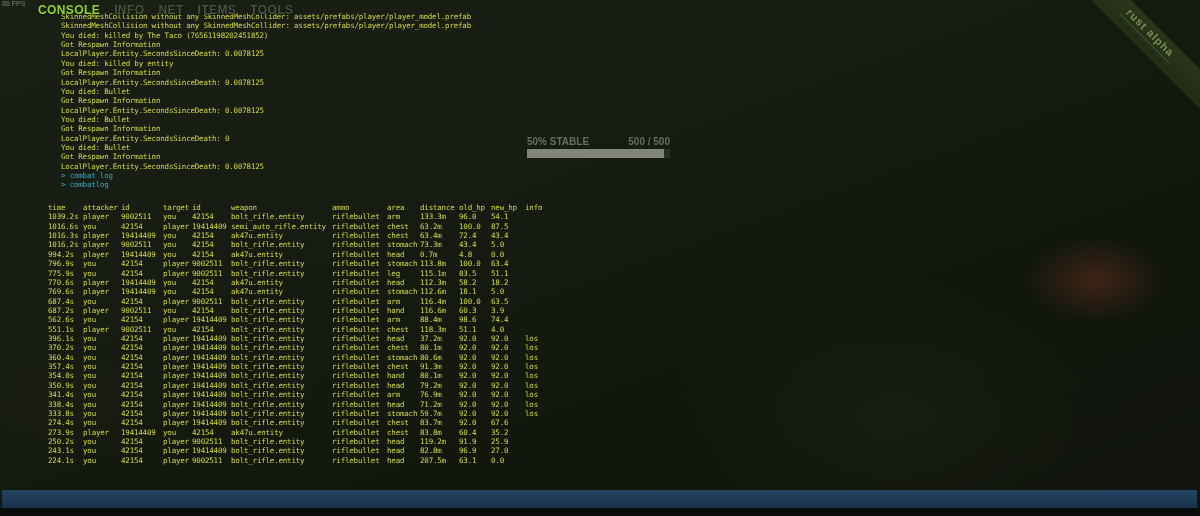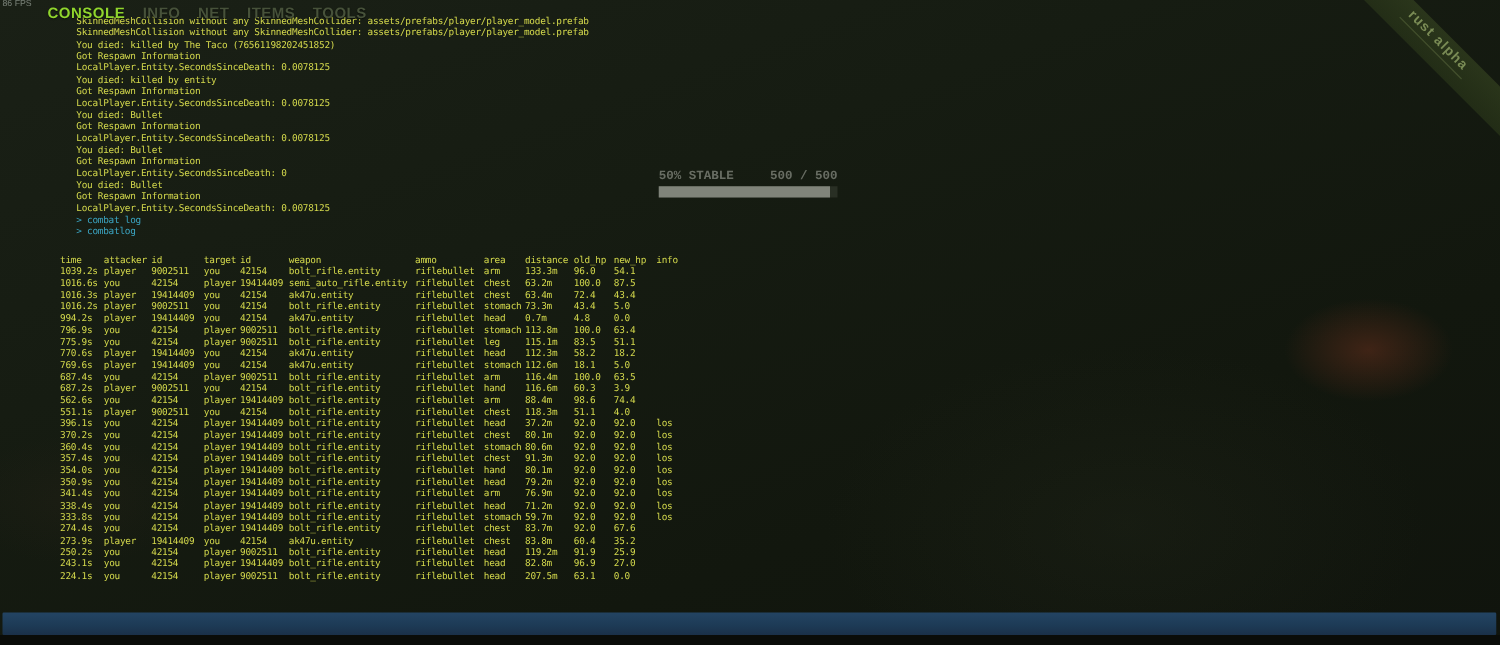--- a/index.html
+++ b/index.html
@@ -58,21 +58,21 @@
   }
   .ct-row{
     display:grid;height:9.37px;white-space:pre;color:#d4d94c;
     grid-template-columns:35px 38px 42px 29px 39px 101px 55px 33px 39px 32px 34px 30px;
   }
   .ct-row span{overflow:visible;}
 
   
   .hud{
     position:absolute;left:527px;top:136px;width:143px;z-index:3;
-    font-family:Liberation Mono, monospace;font-weight:bold;font-size:10px;
+    font-family:Liberation Sans, sans-serif;font-weight:bold;font-size:10px;
   }
   .hud-labels{display:flex;justify-content:space-between;color:rgba(185,190,180,0.50);}
   .hud-bar{margin-top:2px;height:9px;background:rgba(58,64,52,0.55);}
   .hud-bar-fill{height:100%;background:rgba(148,151,142,0.82);}
 
   
   .console-input-wrap{
     position:absolute;left:2px;right:3px;top:490px;height:18px;z-index:4;
     background:linear-gradient(#234463,#1d3a55 60%,#1a3049);
     border-radius:1px;

